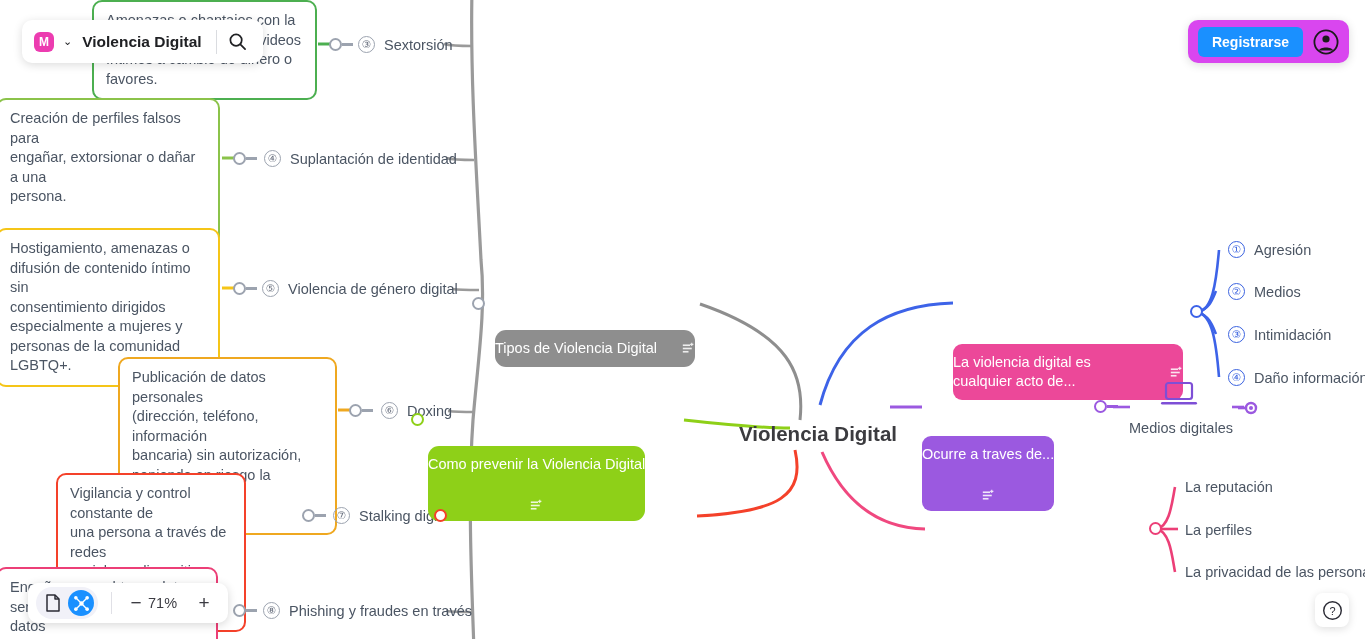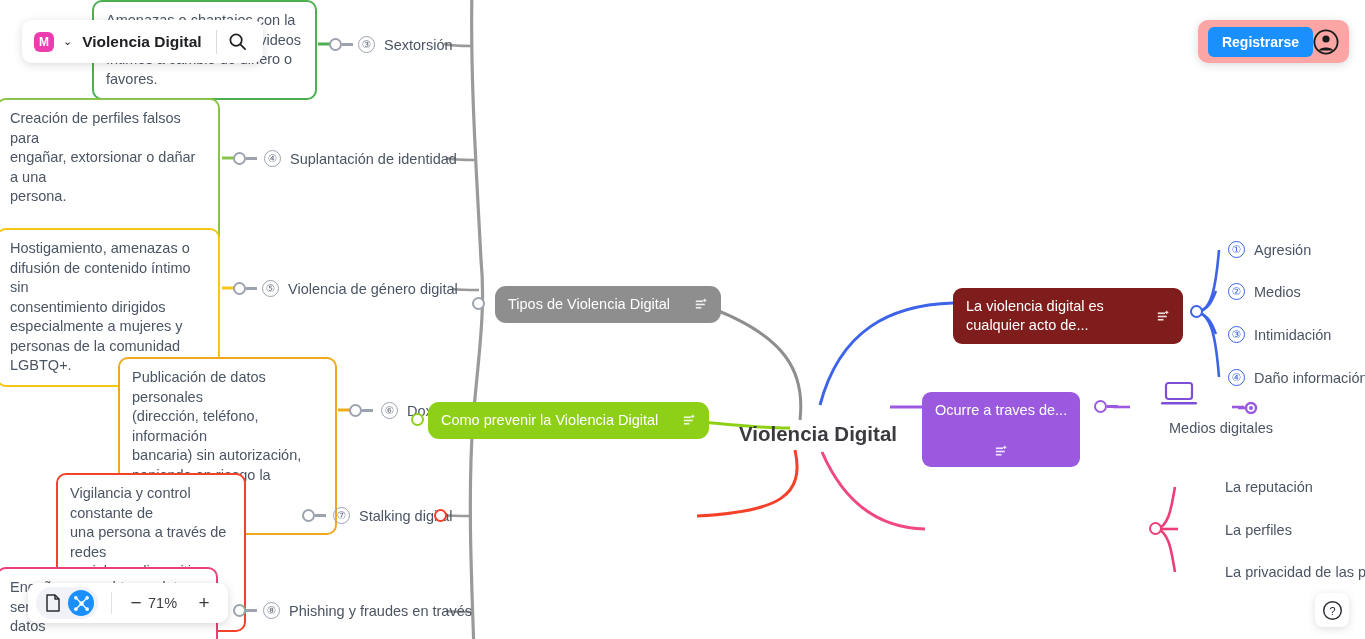--- a/index.html
+++ b/index.html
@@ -74,24 +74,25 @@
     background: #9ca3af;
   }
 
   
   .pill {
     position: absolute;
     display: flex;
     align-items: center;
     gap: 25px;
     border-radius: 9px;
-    padding: 9px 13px;
+    padding: 9px 0;
     color: #ffffff;
     font-size: 14.5px;
     line-height: 19px;
+    margin-top: 44px;
   }
   .pill.lg { border-radius: 11px; }
   .noteicon {
     width: 13px; height: 13px;
     flex: 0 0 auto;
     opacity: .85;
   }
 
   
   #root-node {
@@ -114,21 +115,20 @@
     border-radius: 50%;
     color: #3b63e0;
     font-size: 10.5px; line-height: 15px; text-align: center;
   }
   .rleaf .lbl { color: #4b5563; font-size: 14.5px; }
   .plainleaf {
     position: absolute;
     color: #4b5563;
     font-size: 14.5px;
     white-space: nowrap;
-    margin-left: 40px;
   }
 
   
   #topbar {
     position: absolute;
     left: 22px; top: 20px;
     height: 43px;
     display: flex; align-items: center;
     background: #ffffff;
     border-radius: 10px;
@@ -165,22 +165,22 @@
     display: flex; align-items: center; justify-content: center;
     border-radius: 8px;
     cursor: pointer;
   }
 
   
   #accountbar {
     position: absolute;
     right: 16px; top: 20px;
     height: 43px;
-    display: flex; align-items: center; 
-    background: #fca5a5;
+    display: flex; align-items: center; gap: 10px;
+    background: #d946ef;
     border-radius: 10px;
     box-shadow: 0 2px 10px rgba(0,0,0,.14);
     padding: 0 10px 0 10px;
     z-index: 40;
   }
   #register-button {
     background: #1a90ff;
     color: #ffffff;
     border: none;
     border-radius: 6px;
@@ -394,37 +394,37 @@
       <rect x="1" y="3" width="9" height="2" fill="#ffffff"></rect>
       <rect x="1" y="7" width="11" height="2" fill="#ffffff"></rect>
       <rect x="1" y="11" width="7" height="2" fill="#ffffff"></rect>
       <path d="M12 1 L12 5 M10 3 L14 3" stroke="#ffffff" stroke-width="1.4"></path>
     </svg>
   </div>
 
   <div class="conn" style="left:411px; top:413px;">
     <div class="ring" style="border-color:#8ed018; background:#ffffff;"></div>
   </div>
-  <div class="pill lg" style="left:428px; top:402px; background:#8ed018;">
+  <div class="pill lg" style="left:428px; top:402px; background:#8ed018;flex-direction:column;">
     <span>Como prevenir la Violencia Digital</span>
     <svg class="noteicon" viewBox="0 0 16 16">
       <rect x="1" y="3" width="9" height="2" fill="#ffffff"></rect>
       <rect x="1" y="7" width="11" height="2" fill="#ffffff"></rect>
       <rect x="1" y="11" width="7" height="2" fill="#ffffff"></rect>
       <path d="M12 1 L12 5 M10 3 L14 3" stroke="#ffffff" stroke-width="1.4"></path>
     </svg>
   </div>
 
   <div class="conn" style="left:434px; top:509px;">
     <div class="ring" style="border-color:#f4412a; background:#ffffff;"></div>
   </div>
 
   <div id="root-node" style="left:739px; top:422px;">Violencia Digital</div>
 
-  <div class="pill" style="left:953px; top:288px; width:230px; background:#7f1d1d; align-items:center; justify-content:space-between;">
+  <div class="pill" style="left:953px; top:300px; width:230px; background:#ec4899; align-items:center; justify-content:space-between;">
     <span style="max-width:180px;">La violencia digital es cualquier acto de...</span>
     <svg class="noteicon" viewBox="0 0 16 16">
       <rect x="1" y="3" width="9" height="2" fill="#ffffff"></rect>
       <rect x="1" y="7" width="11" height="2" fill="#ffffff"></rect>
       <rect x="1" y="11" width="7" height="2" fill="#ffffff"></rect>
       <path d="M12 1 L12 5 M10 3 L14 3" stroke="#ffffff" stroke-width="1.4"></path>
     </svg>
   </div>
   <div class="conn" style="left:1190px; top:305px;">
     <div class="ring" style="border-color:#3d63e8; background:#ffffff;"></div>

